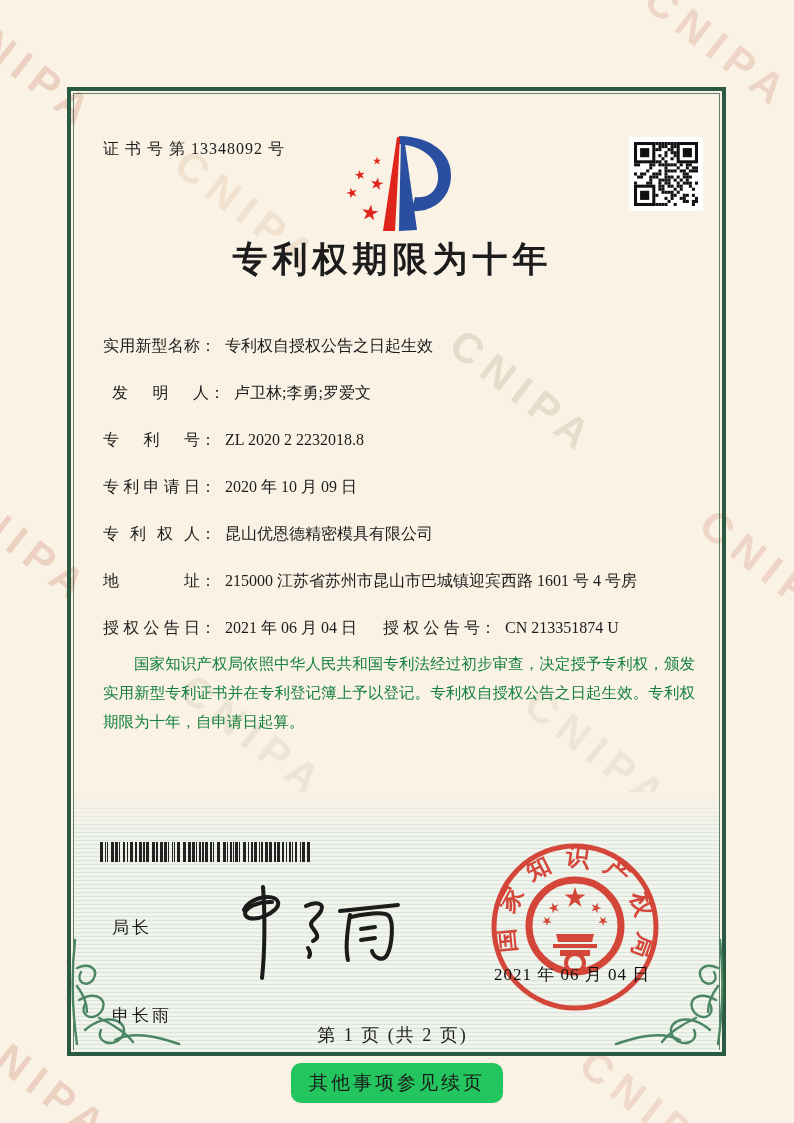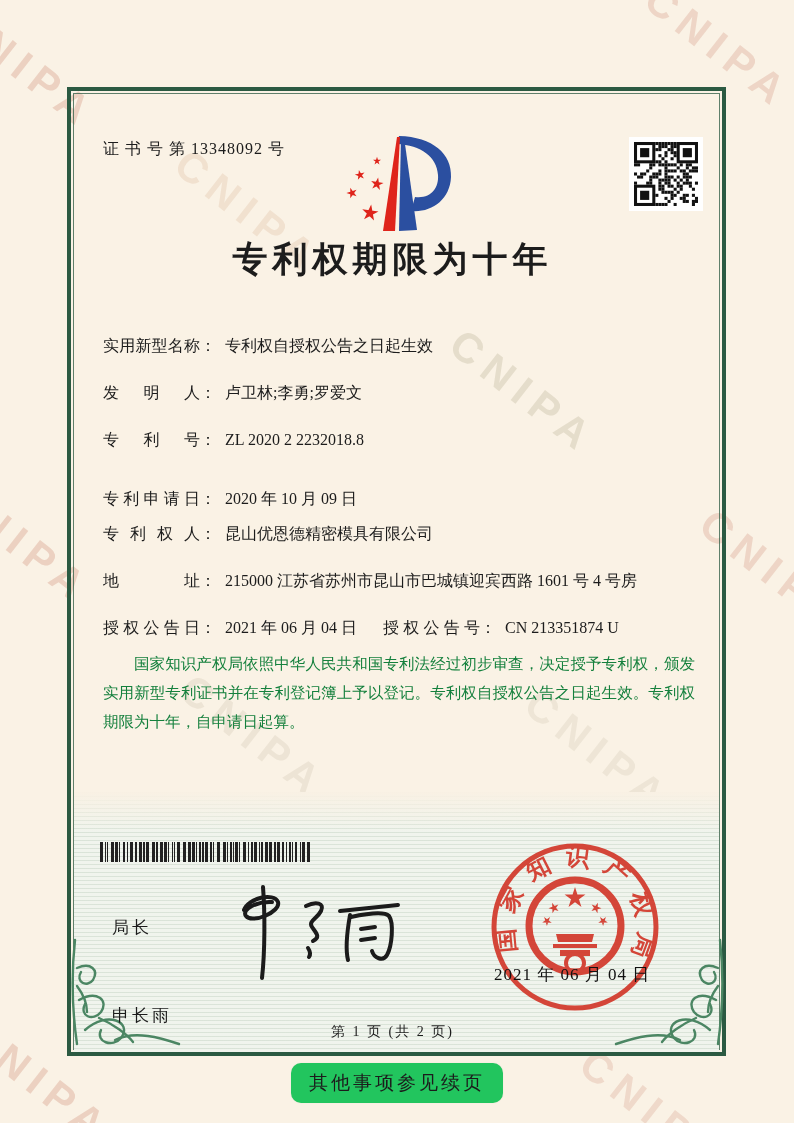--- a/index.html
+++ b/index.html
@@ -56,21 +56,21 @@
   .fvalue{margin-left:9px;}
   .fvalue-fixed{display:inline-block;width:152px;margin-left:9px;}
   .flabel2{display:inline-block;width:97px;margin-left:6px;text-align:justify;text-align-last:justify;vertical-align:bottom;}
   
   .body-text{
     left:103px;top:649px;width:592px;font-size:15.5px;line-height:29px;
     text-align:justify;color:#15803d;
   }
   .body-text p{margin:0;text-indent:2em;}
   .sig-label{left:112px;font-size:17px;letter-spacing:3px;margin-top:8px;}
-  .page-num{left:67px;top:1023px;width:651px;text-align:center;font-size:14px;letter-spacing:2px;}
+  .page-num{left:67px;top:1023px;width:651px;text-align:center;font-size:18px;letter-spacing:2px;}
   .cont-box{
     left:50%;top:1063px;transform:translateX(-50%);
     background:#22c55e;padding:7px 18px;font-size:19px;letter-spacing:3px;
     box-shadow:0 0 2px rgba(0,0,0,.06);
     border-radius:10px;
   }
   .seal-date{left:494px;top:963px;font-size:17px;letter-spacing:1px;z-index:5;color:#111;}
 </style>
 </head>
 <body>
@@ -284,27 +284,27 @@
       <rect x="3.0476190476190474" y="45.71428571428571" width="15.238095238095237" height="15.238095238095237" fill="#fff"></rect>
       <rect x="6.095238095238095" y="48.76190476190476" width="9.142857142857142" height="9.142857142857142" fill="#111"></rect>
     </svg>
 </div>
 
 <div class="abs z3 title">专利权期限为十年</div>
 
 <div class="abs z3 frow" style="top:336px;">
   <span class="flabel">实用新型名称</span><span class="fcolon">：</span><span class="fvalue">专利权自授权公告之日起生效</span>
 </div>
-<div class="abs z3 frow" style="top:383px;">
+<div class="abs z3 frow" style="top:383px;margin-left:9px;">
   <span class="flabel">发明人</span><span class="fcolon">：</span><span class="fvalue">卢卫林;李勇;罗爱文</span>
 </div>
 <div class="abs z3 frow" style="top:430px;">
   <span class="flabel">专利号</span><span class="fcolon">：</span><span class="fvalue">ZL 2020 2 2232018.8</span>
 </div>
-<div class="abs z3 frow" style="top:477px;margin-top:12px;">
+<div class="abs z3 frow" style="top:477px;">
   <span class="flabel">专利申请日</span><span class="fcolon">：</span><span class="fvalue">2020 年 10 月 09 日</span>
 </div>
 <div class="abs z3 frow" style="top:524px;">
   <span class="flabel">专利权人</span><span class="fcolon">：</span><span class="fvalue">昆山优恩德精密模具有限公司</span>
 </div>
 <div class="abs z3 frow" style="top:571px;">
   <span class="flabel">地址</span><span class="fcolon">：</span><span class="fvalue">215000 江苏省苏州市昆山市巴城镇迎宾西路 1601 号 4 号房</span>
 </div>
 <div class="abs z3 frow" style="top:618px;">
   <span class="flabel">授权公告日</span><span class="fcolon">：</span><span class="fvalue-fixed">2021 年 06 月 04 日</span><span class="flabel2">授权公告号</span><span class="fcolon">：</span><span class="fvalue">CN 213351874 U</span>

